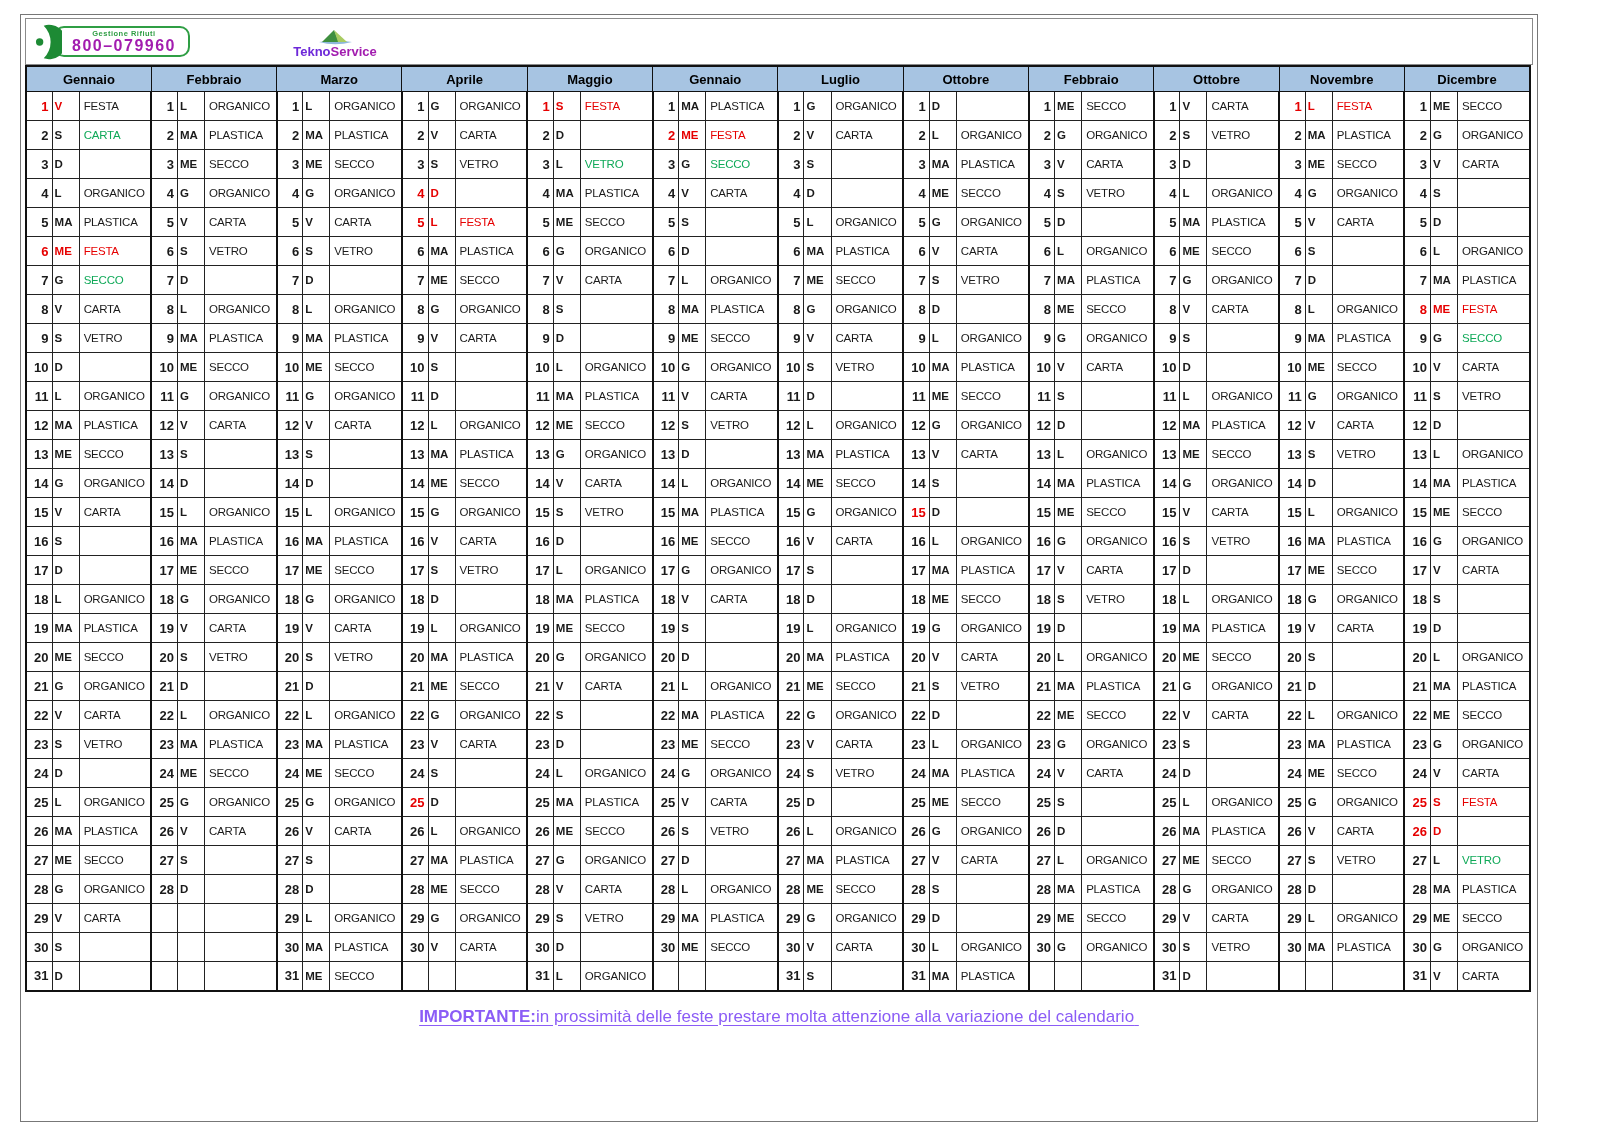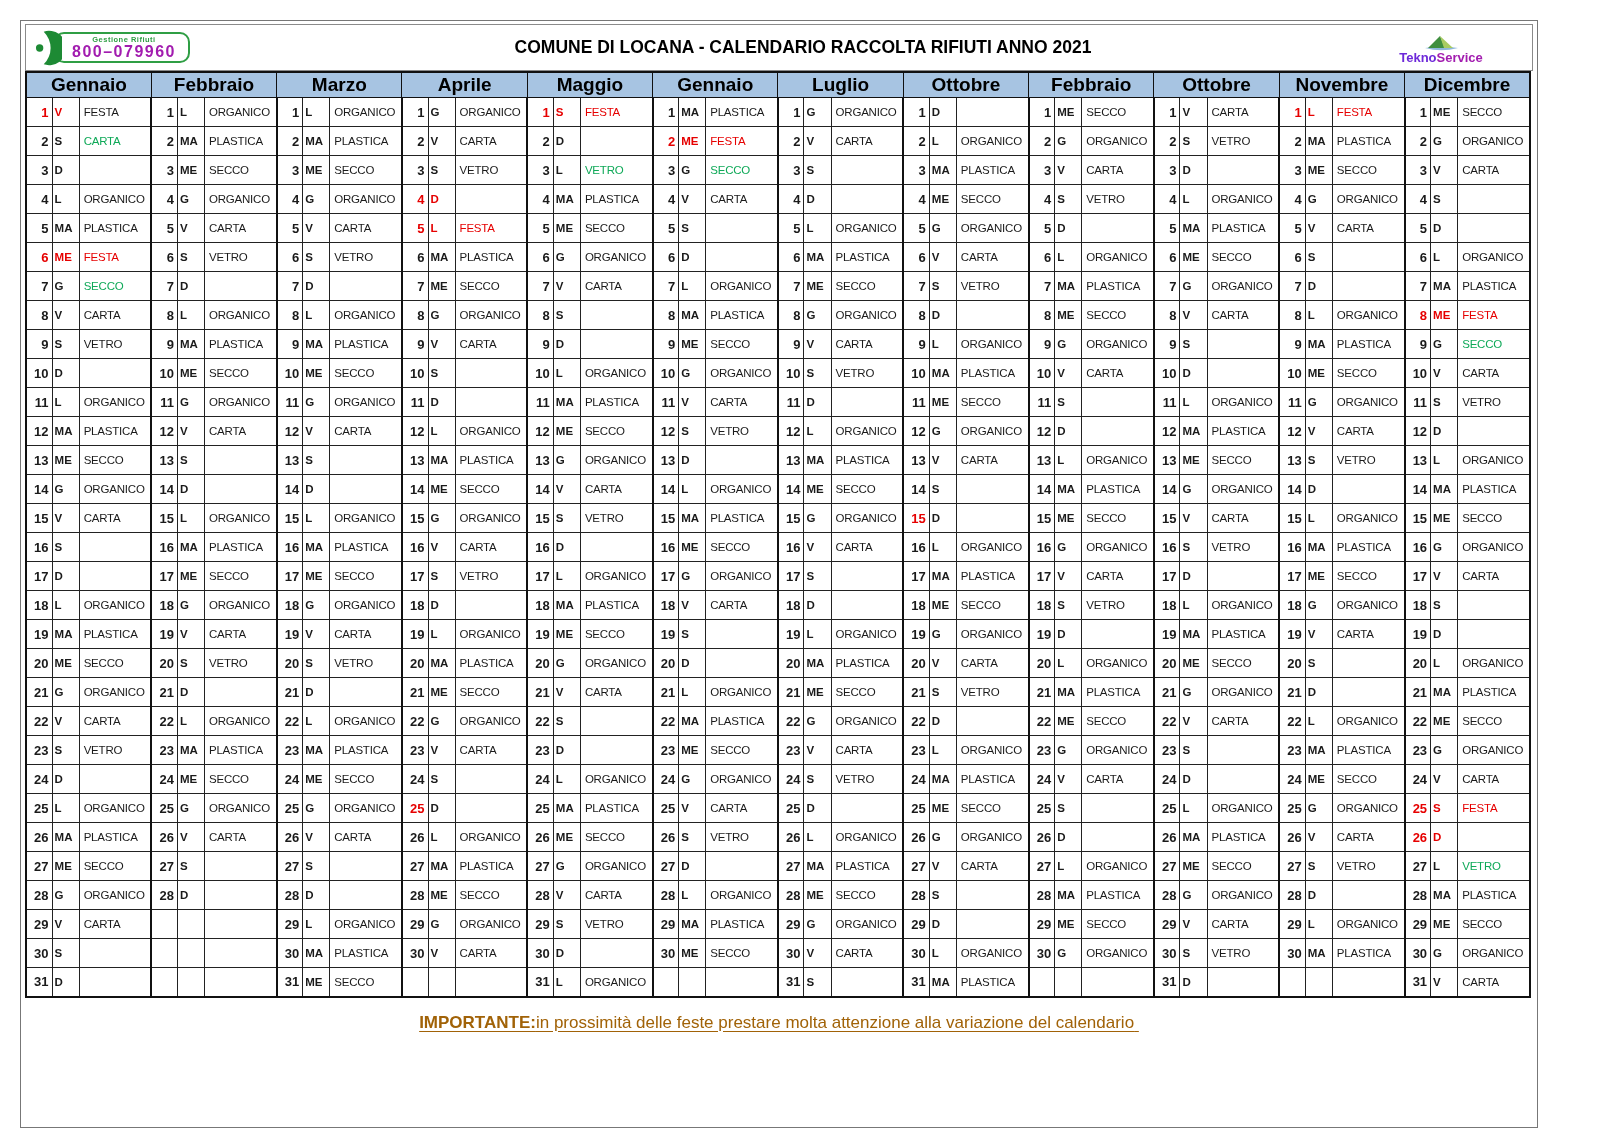--- a/index.html
+++ b/index.html
@@ -1,17 +1,17 @@
 <!DOCTYPE html>
 <html><head>
 <meta charset="utf-8">
 <style>
   html,body{margin:0;padding:0;background:#ffffff;width:1600px;height:1132px;overflow:hidden;
             font-family:"Liberation Sans","DejaVu Sans",sans-serif;color:#1a1a1a;}
-  .frame{position:absolute;left:20px;top:20px;width:1516px;height:1106px;
+  .frame{position:absolute;left:20px;top:14px;width:1516px;height:1106px;
          border:1.5px solid #777;background:#fff;}
   
   .titlebar{height:47px;margin:3px 4px 0 4px;border:1px solid #8a8a8a;
             display:flex;align-items:center;padding:0 6px;box-sizing:border-box;}
   .phonewrap{display:flex;align-items:center;width:218px;flex:0 0 auto;}
   .phone-icon{width:30px;height:36px;margin-right:-8px;position:relative;z-index:2;}
   .phonebox{border:2px solid #2f9e44;border-radius:10px;padding:1px 12px 2px 16px;background:#fff;}
   .phone-small{font-size:7.5px;font-weight:bold;color:#2f9e44;letter-spacing:.5px;text-align:center;}
   .phone-number{font-size:16px;font-weight:bold;color:#a21caf;letter-spacing:1.5px;line-height:15px;}
   .title{flex:1;text-align:center;font-weight:bold;font-size:17.5px;color:#000;}
@@ -20,51 +20,50 @@
   .tekno-text{font-size:13px;font-weight:bold;line-height:10px;}
   .tk1{color:#6d28d9;}
   .tk2{color:#a21caf;}
   
   table{border-collapse:collapse;table-layout:fixed;margin:0 4px;width:1506px;
         border:2.4px solid #111;}
   col.col-num{width:26px}
   col.col-wd{width:27px}
   col.col-waste{width:72px}
   th.mh{background:#a7c4e2;border:1.6px solid #111;height:22px;
-        font-size:19px;font-weight:bold;color:#000;}
+        font-size:13px;font-weight:bold;color:#000;}
   td{border:1.6px solid #222;height:29px;overflow:hidden;white-space:nowrap;
      font-size:11.5px;box-sizing:border-box;}
   td.c-num{font-weight:bold;font-size:13px;text-align:right;padding-right:3px;}
   td.c-wd{font-weight:bold;font-size:11.5px;padding-left:2px;}
   td.c-waste{padding-left:4px;letter-spacing:-0.2px;}
   td.mstart{border-left-width:2.4px;border-left-color:#111;}
   .red{color:#e60000;}
   .green{color:#0fa958;}
   
-  .footer{margin-top:15px;text-align:center;font-size:17px;color:#a16207;
+  .footer{margin-top:15px;text-align:center;font-size:17px;color:#8b5cf6;
           text-decoration:underline;text-underline-offset:3px;}
   .footer .imp{font-weight:bold;}
 </style>
 </head>
 <body>
 
 <div class="frame">
 
   <div class="titlebar">
     <div class="phonewrap">
       <svg class="phone-icon" viewBox="0 0 34 44">
         <path d="M13 2 A 21 21 0 1 1 13 42 A 28 28 0 0 0 13 2 Z" fill="#1d8a34"></path>
         <circle cx="8" cy="22" r="4.5" fill="#1d8a34"></circle>
       </svg>
       <div class="phonebox">
         <div class="phone-small">Gestione Rifiuti</div>
         <div class="phone-number">800–079960</div>
       </div>
     </div>
-    <div class="title">COMUNE DI LOCANA - CALENDARIO RACCOLTA RIFIUTI ANNO 2021</div>
     <div class="tekno">
       <svg width="46" height="20" viewBox="0 0 46 20">
         <path d="M7 15 Q23 19.5 40 15 Q24 12 7 15 Z" fill="#8fb8dc"></path>
         <polygon points="10,15 22,3 27,15" fill="#3f8f3f"></polygon>
         <polygon points="22,3 35,15 26,15" fill="#a9cc62"></polygon>
         <polygon points="22,3 27,8 24,5" fill="#dfeefa"></polygon>
       </svg>
       <div class="tekno-text"><span class="tk1">Tekno</span><span class="tk2">Service</span></div>
     </div>
   </div>

